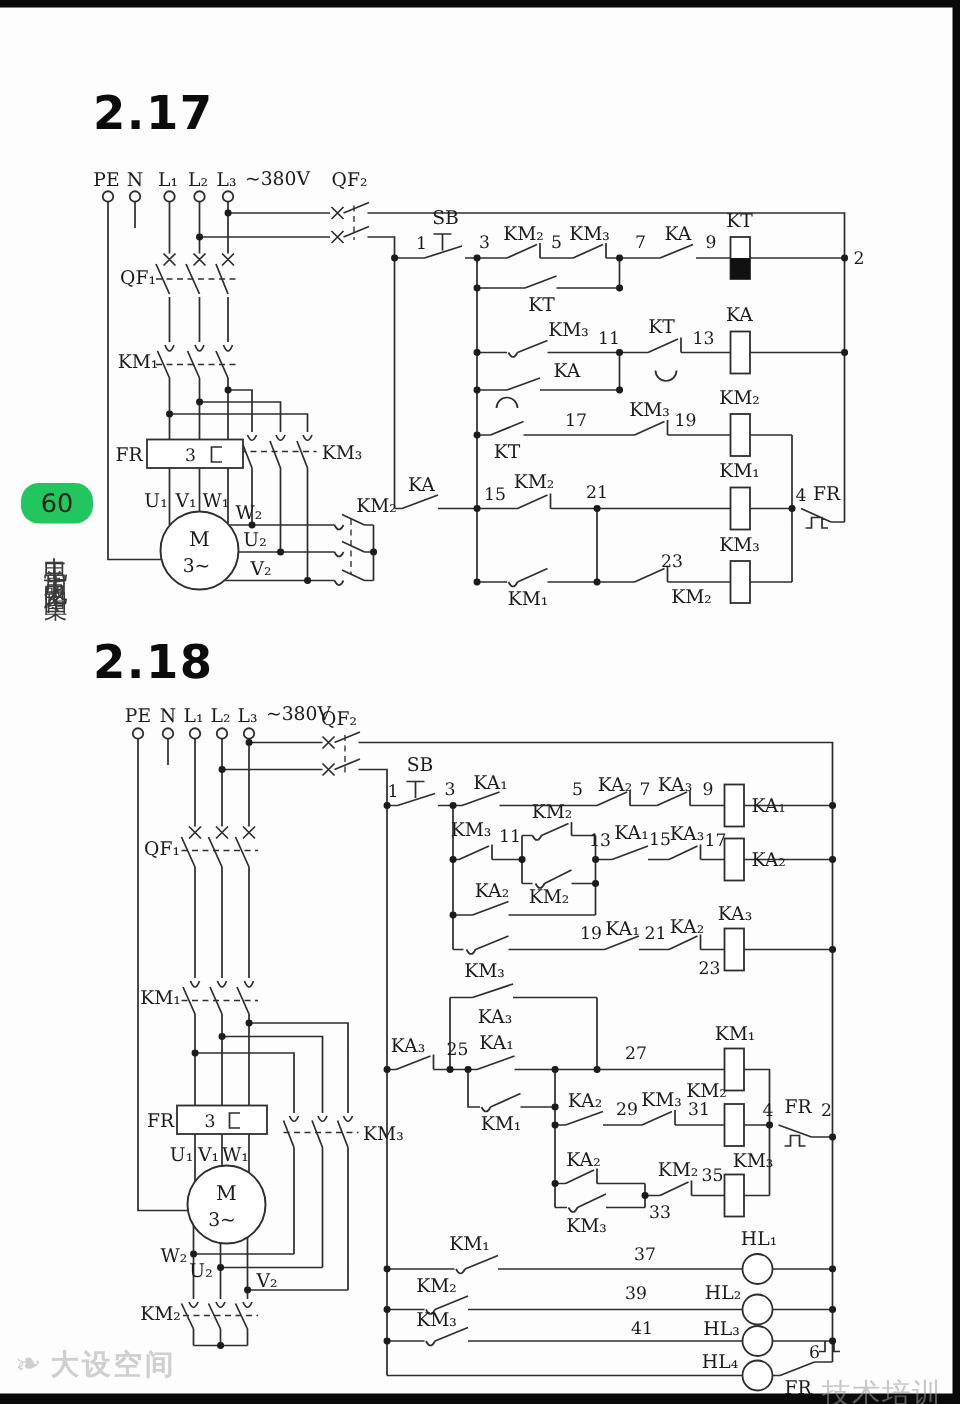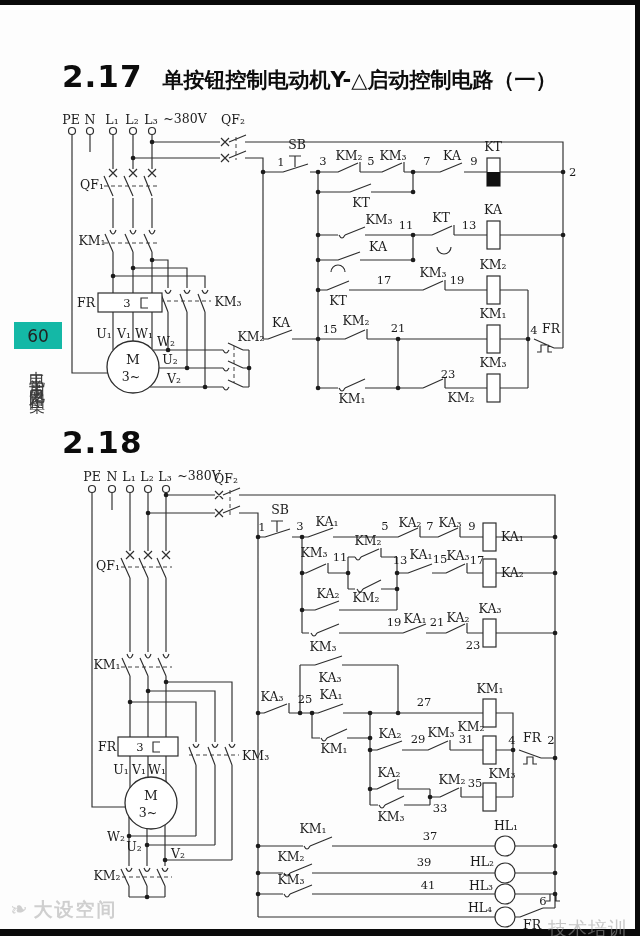--- a/index.html
+++ b/index.html
@@ -2,22 +2,22 @@
 <html><head>
 <meta charset="utf-8">
 <style>
   html,body{margin:0;padding:0;}
   body{width:640px;height:936px;position:relative;background:#fdfdfd;overflow:hidden;
        font-family:"DejaVu Sans","Liberation Sans",sans-serif;}
   .bar{position:absolute;background:#0a0a0a;}
   .bar-top{left:0;top:0;width:640px;height:5px;}
   .bar-bottom{left:0;top:929px;width:640px;height:7px;}
   .bar-right{left:635px;top:0;width:5px;height:936px;}
-  .page-num{position:absolute;left:14px;top:322px;width:48px;height:27px;background:#14b8a6;
-            display:flex;align-items:center;justify-content:center;font-size:17px;color:#222;}
+  .page-num{position:absolute;left:14px;top:322px;width:48px;height:27px;background:#22c55e;
+            display:flex;align-items:center;justify-content:center;font-size:17px;color:#222;border-radius:12px;}
   .side-title{position:absolute;left:26px;top:358px;writing-mode:vertical-rl;
               font-size:16px;letter-spacing:4px;color:#3a3a3a;font-weight:500;}
   .sec-head{position:absolute;display:flex;align-items:baseline;gap:20px;color:#0c0c0c;}
   .sec-head .no{font-size:31px;font-weight:800;letter-spacing:1px;}
   .sec-head .tt{font-size:21px;font-weight:700;}
   .head1{left:62px;top:58px;}
   .head2{left:62px;top:424px;flex-direction:column;}
   svg{position:absolute;left:0;top:0;}
   .wire{fill:none;stroke:#2e2e2e;stroke-width:1.15;}
   .dash{fill:none;stroke:#2e2e2e;stroke-width:0.9;stroke-dasharray:4 3;}
@@ -41,21 +41,20 @@
 
 <div class="bar bar-top"></div>
 <div class="bar bar-bottom"></div>
 <div class="bar bar-right"></div>
 
 <div class="page-num">60</div>
 <div class="side-title">电工常用电路图集</div>
 
 <div class="sec-head head1">
   <span class="no">2.17</span>
-  <span class="tt">单按钮控制电动机Y-△启动控制电路（一）</span>
 </div>
 <div class="sec-head head2">
   <span class="no">2.18</span>
 </div>
 
 <svg width="640" height="936" viewBox="0 0 640 936">
 
   <g>
     <path class="wire" d="
       M72,134 V373 H108 M90,134 V152

